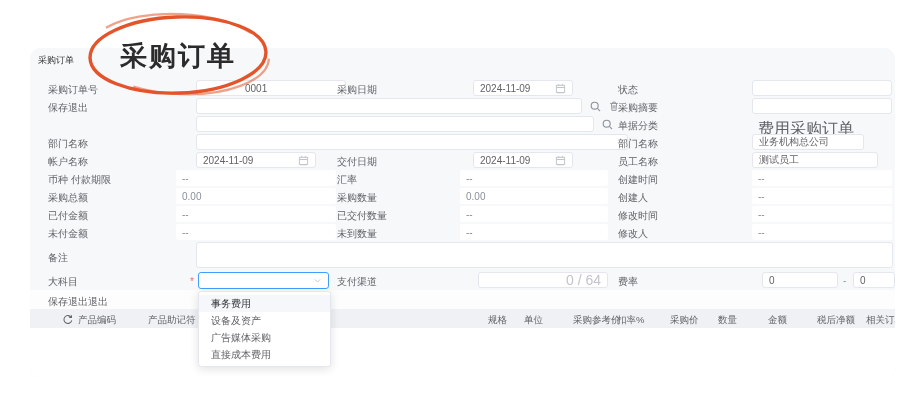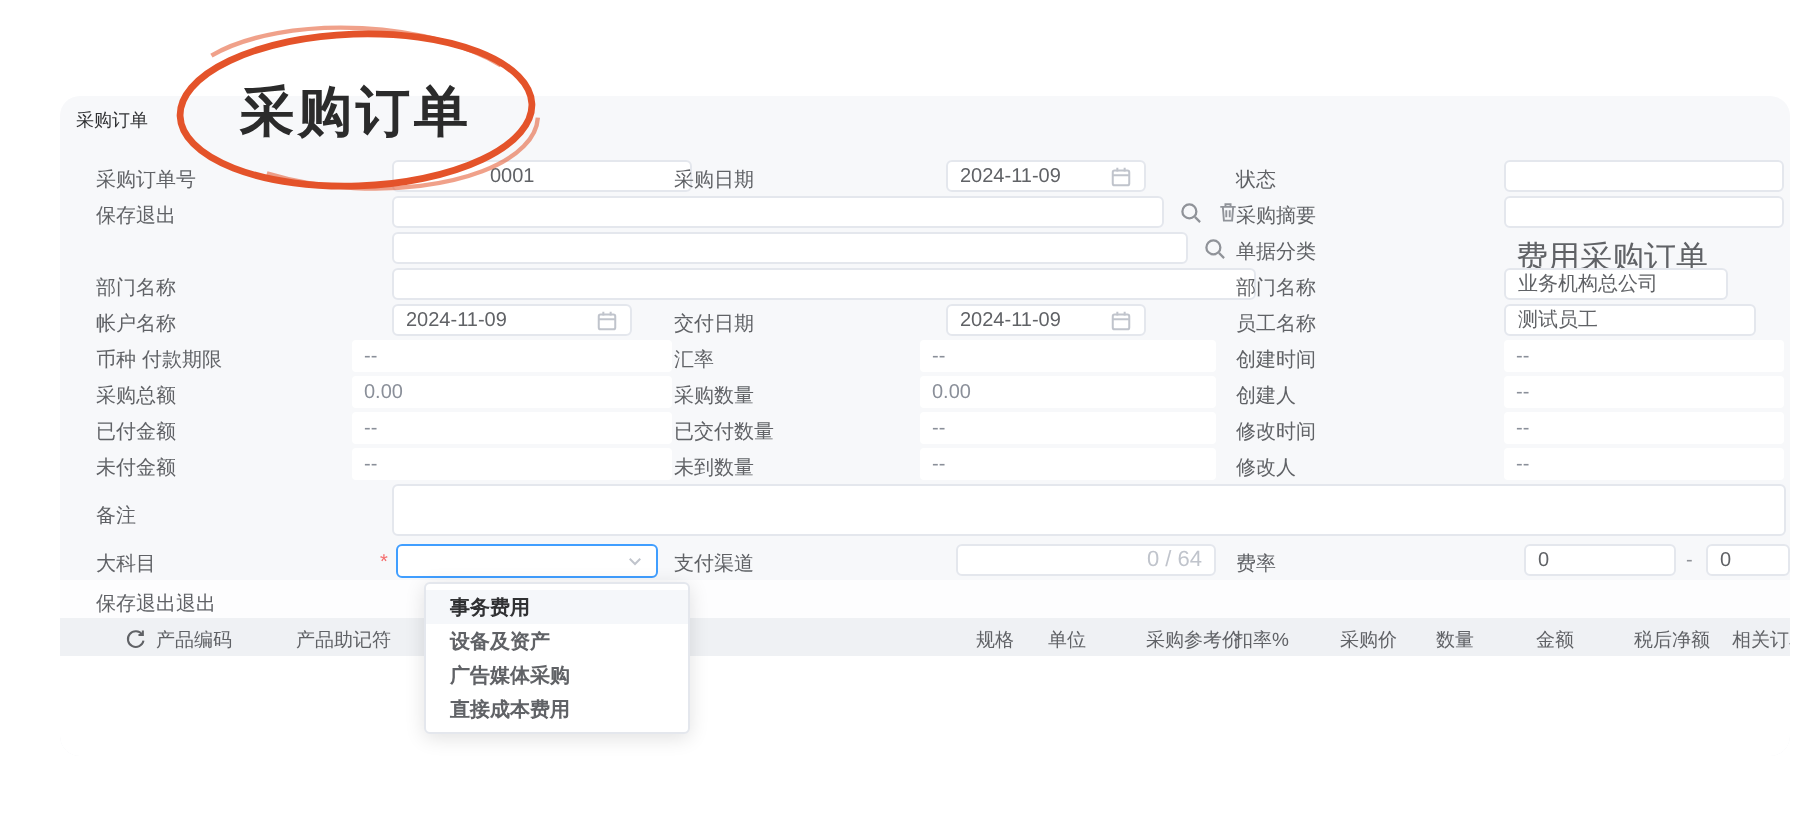--- a/index.html
+++ b/index.html
@@ -31,32 +31,32 @@
   .icon{display:inline-flex;align-items:center;justify-content:center;}
   .icon-abs{position:absolute;width:14px;height:14px;}
   .cal{margin-left:auto;}
   .select-box{
     position:absolute;height:17px;background:#fff;border:1px solid #409eff;
     border-radius:3px;box-sizing:border-box;display:flex;align-items:center;
     padding:0 6px;font-size:10px;
   }
   .select-box .caret{margin-left:auto;}
   .req{position:absolute;color:#f56c6c;font-size:10px;}
-  .counter{margin-left:auto;font-size:11px;color:#c0c4cc;}
+  .counter{margin-left:auto;font-size:14px;color:#c0c4cc;}
   .btn-link{
     position:absolute;font-size:10px;color:#606266;cursor:pointer;white-space:nowrap;
   }
   .white-band{position:absolute;left:0;width:865px;background:#fdfdfe;}
   .thead-band{position:absolute;left:0;width:865px;background:#eff1f4;}
   .tbody-area{position:absolute;left:0;width:865px;background:#ffffff;border-radius:0 0 10px 10px;}
   .th{position:absolute;font-size:9.5px;color:#606266;white-space:nowrap;text-align:right;}
   .dropdown{
-    position:absolute;left:182px;top:243px;width:131px;background:#fff;
+    position:absolute;left:168px;top:243px;width:131px;background:#fff;
     border:1px solid #e4e7ed;border-radius:3px;
-    box-shadow:0 2px 10px rgba(0,0,0,.12);z-index:60;padding:3px 0;font-weight:bold;
+    box-shadow:0 2px 10px rgba(0,0,0,.12);z-index:60;padding:3px 0;
   }
   .dd-opt{
     height:17px;display:flex;align-items:center;padding:0 12px;
     font-size:10px;color:#606266;cursor:pointer;white-space:nowrap;
   }
   .dd-opt.hl{background:#f5f7fa;color:#303133;}
   .annotation{position:absolute;left:80px;top:8px;width:200px;height:96px;z-index:80;pointer-events:none;}
   .annotation-title{
     position:absolute;left:120px;top:38px;z-index:81;
     font-size:27px;font-weight:bold;color:#2b2b2b;letter-spacing:2px;white-space:nowrap;

